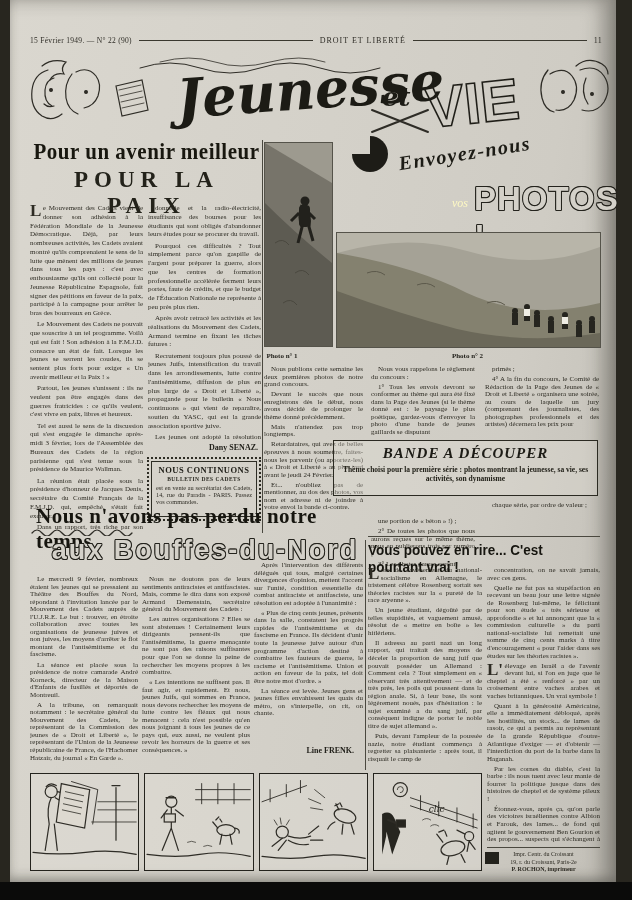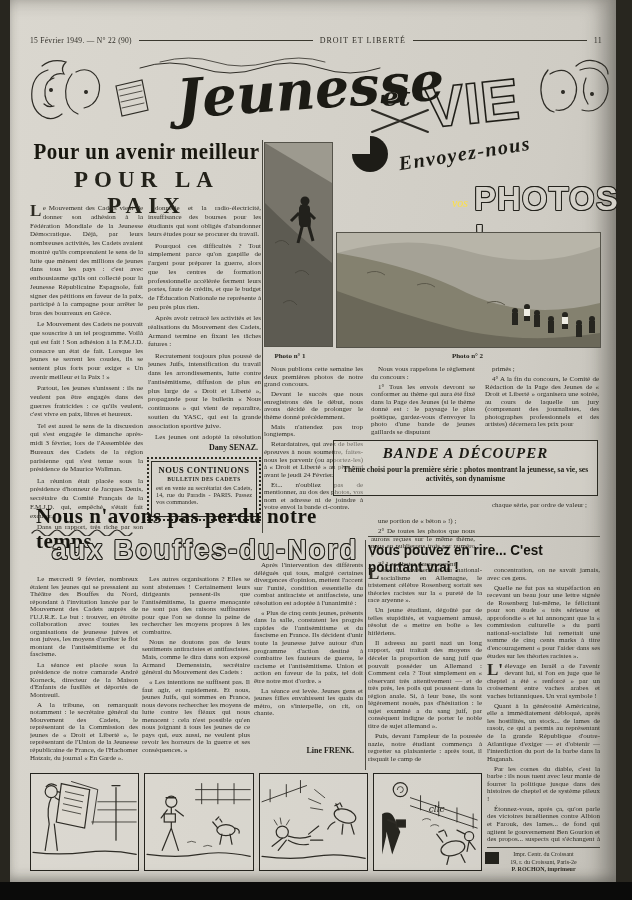--- a/index.html
+++ b/index.html
@@ -42,21 +42,21 @@
           text-shadow:1px 0 #24231d,-1px 0 #24231d,0 1px #24231d,0 -1px #24231d,
                       .7px .7px #24231d,-.7px -.7px #24231d,.7px -.7px #24231d,-.7px .7px #24231d; }
 
   
   .photo { position:absolute; border:1px solid #55534a; overflow:hidden; background:#8b887e; }
   .caption { position:absolute; font-size:7px; font-weight:bold; text-align:center; color:#23221c; }
   .pie { position:absolute; left:352px; top:136px; width:36px; height:36px; border-radius:50%;
          background:conic-gradient(#1d1c17 0 270deg, transparent 270deg 360deg); }
   .env-script { position:absolute; left:398px; top:142px; font-style:italic; font-weight:bold;
                 font-size:20px; letter-spacing:1.5px; transform:rotate(-9deg); color:#1c1b15; }
-  .env-vos { position:absolute; left:452px; top:196px; font-style:italic; font-size:12px; font-weight:normal; color:#fde047;}
+  .env-vos { position:absolute; left:452px; top:196px; font-style:italic; font-size:12px; font-weight:normal; color:#fef9c3;}
   .env-photos { position:absolute; left:474px; top:180px; font-family:"Liberation Sans",sans-serif;
                 font-size:33px; font-weight:bold; letter-spacing:1px; }
 
   .bandebox { position:absolute; left:333px; top:440px; width:265px; height:56px;
               border:1.5px solid #2b2a22; background:rgba(224,221,213,.35); text-align:center; padding-top:4px; box-sizing:border-box;}
   .bandebox .t { font-style:italic; font-weight:bold; font-size:15px; letter-spacing:1px; color:#1d1c16; }
   .bandebox .s { font-weight:bold; font-size:7.5px; margin:3px 8px 0; line-height:1.25; color:#23221a;}
 
   .nousbox { position:absolute; left:147px; top:457px; width:114px; height:64px;
              border:2px dotted #2e2d25; outline:1px solid #2e2d25; outline-offset:-5px;
@@ -213,21 +213,21 @@
         <circle cx="255" cy="86" r="3"></circle>
           <rect x="252" y="88" width="6" height="12"></rect>
       </g>
       <g fill="#efede4">
         <rect x="187" y="76" width="6" height="7"></rect>
           <rect x="225" y="84" width="6" height="7"></rect>
       </g>
     </svg>
   </div>
 
-  <div class="caption" style="left:248px;top:352px;width:84px;font-family:Liberation Serif, serif;">Photo n° 1</div>
+  <div class="caption" style="left:240px;top:352px;width:84px;font-family:Liberation Serif, serif;">Photo n° 1</div>
   <div class="caption" style="left:336px;top:352px;width:263px;">Photo n° 2</div>
 
   <div class="bcol" style="left:264px;top:366px;width:99px;height:164px;">
       <p>Nous publions cette semaine les deux premières photos de notre grand concours.</p>
       <p>Devant le succès que nous enregistrons dès le début, nous avons décidé de prolonger le thème donné précédemment.</p>
       <p>Mais n'attendez pas trop longtemps.</p>
       <p>Retardataires, qui avez de belles épreuves à nous soumettre, faites-nous les parvenir (ou apportez-les) à « Droit et Liberté » au plus tard avant le jeudi 24 Février.</p>
       <p>Et... n'oubliez pas de mentionner, au dos des photos, vos nom et adresse ni de joindre à votre envoi la bande ci-contre.</p>
     </div>
   <div class="bcol" style="left:371px;top:366px;width:104px;height:72px;">
@@ -257,22 +257,22 @@
 
   <div class="bouffes-script">Nous n'avons pas perdu notre temps</div>
   <div class="bouffes-outline outl">aux Bouffes-du-Nord</div>
 
   <div class="bcol" style="left:30px;top:576px;width:108px;height:194px;">
       <p>Le mercredi 9 février, nombreux étaient les jeunes qui se pressaient au Théâtre des Bouffes du Nord, répondant à l'invitation lancée par le Mouvement des Cadets auprès de l'U.J.R.E. Le but : trouver, en étroite collaboration avec toutes les organisations de jeunesse juives et non juives, les moyens d'arrêter le flot montant de l'antisémitisme et du fascisme.</p>
       <p>La séance est placée sous la présidence de notre camarade André Korneck, directeur de la Maison d'Enfants de fusillés et déportés de Montreuil.</p>
       <p>A la tribune, on remarquait notamment : le secrétaire général du Mouvement des Cadets, le représentant de la Commission des jeunes de « Droit et Liberté », le représentant de l'Union de la Jeunesse républicaine de France, de l'Hachomer Hatzair, du journal « En Garde ».</p>
     </div>
   <div class="bcol" style="left:142px;top:576px;width:108px;height:194px;">
+      <p>Nous ne doutons pas de leurs sentiments antiracistes et antifascistes. Mais, comme le dira dans son exposé Armand Demenstain, secrétaire général du Mouvement des Cadets :</p>
       <p>Les autres organisations ? Elles se sont abstenues ! Certainement leurs dirigeants pensent-ils que l'antisémitisme, la guerre menaçante ne sont pas des raisons suffisantes pour que l'on se donne la peine de rechercher les moyens propres à les combattre.</p>
-      <p>Nous ne doutons pas de leurs sentiments antiracistes et antifascistes. Mais, comme le dira dans son exposé Armand Demenstain, secrétaire général du Mouvement des Cadets :</p>
       <p>« Les intentions ne suffisent pas. Il faut agir, et rapidement. Et nous, jeunes Juifs, qui sommes en France, nous devons rechercher les moyens de lutte contre les fléaux qui nous menacent : cela n'est possible qu'en nous joignant à tous les jeunes de ce pays qui, eux aussi, ne veulent plus revoir les horreurs de la guerre et ses conséquences. »</p>
     </div>
   <div class="bcol" style="left:254px;top:562px;width:109px;height:180px;">
       <p>Après l'intervention des différents délégués qui tous, malgré certaines divergences d'opinion, mettent l'accent sur l'unité, condition essentielle du combat antiraciste et antifasciste, une résolution est adoptée à l'unanimité :</p>
       <p>« Plus de cinq cents jeunes, présents dans la salle, constatent les progrès rapides de l'antisémitisme et du fascisme en France. Ils décident d'unir toute la jeunesse juive autour d'un programme d'action destiné à combattre les fauteurs de guerre, le racisme et l'antisémitisme. Union et action en faveur de la paix, tel doit être notre mot d'ordre. »</p>
       <p>La séance est levée. Jeunes gens et jeunes filles envahissent les quais du métro, on s'interpelle, on rit, on chante.</p>
     </div>
   <div class="sig" style="left:254px;top:746px;width:100px;">Line FRENK.</div>
 
   <div class="vrule" style="left:365px;top:540px;height:230px;"></div>

